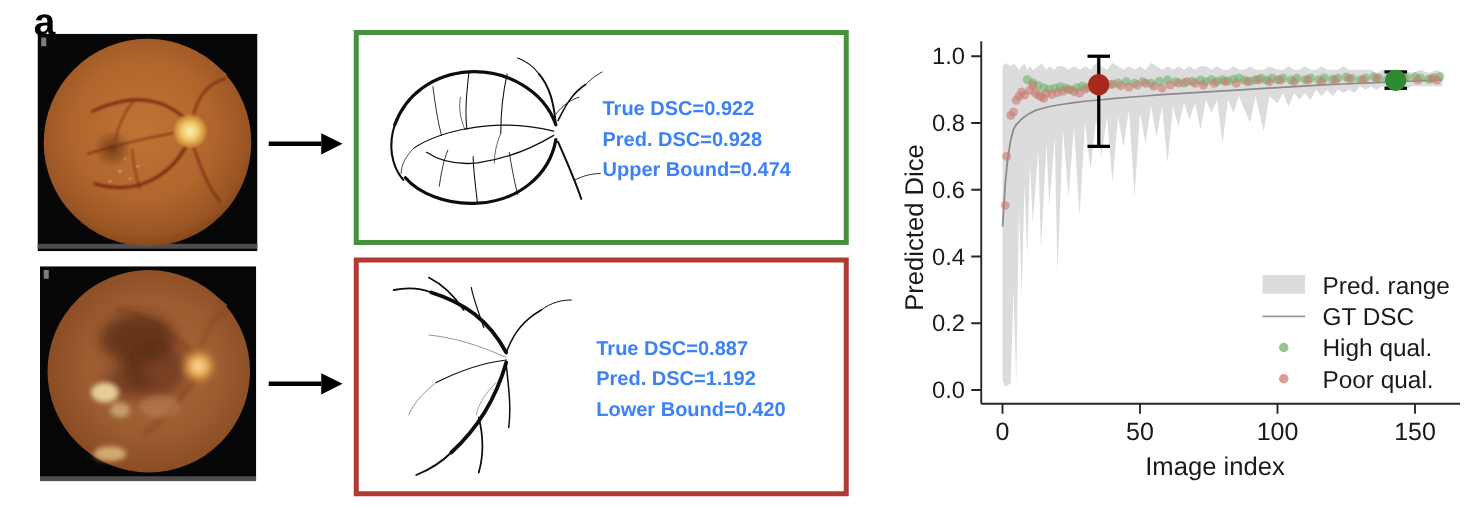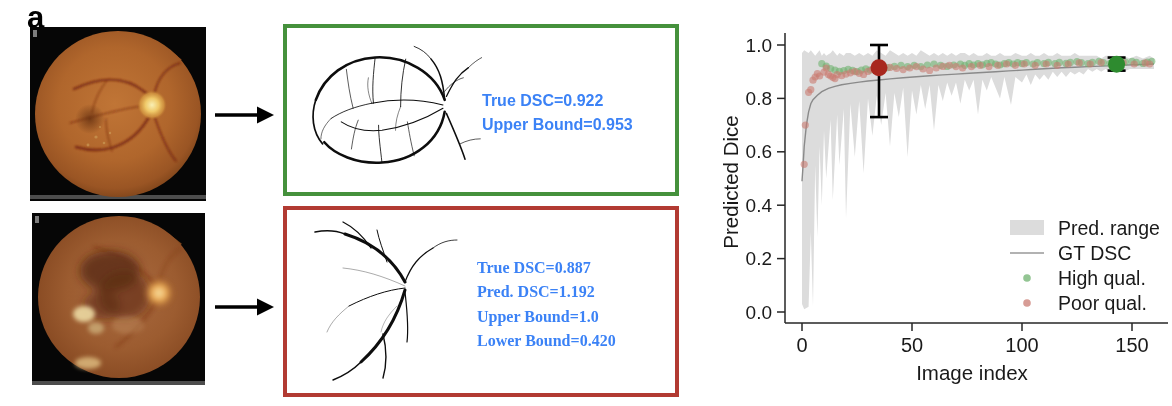--- a/index.html
+++ b/index.html
@@ -159,25 +159,26 @@
           <path d="M76,128 C78,114 80,104 84,94" stroke-width="0.8"></path>
           <path d="M186,60 C192,52 200,46 208,44" stroke-width="0.8"></path>
           <path d="M100,74 C96,64 94,54 96,44" stroke-width="0.6"></path>
           <path d="M134,78 C130,88 128,96 128,106" stroke-width="0.6"></path>
           <path d="M52,92 C44,100 40,108 40,116" stroke-width="0.7"></path>
         </g>
       </svg>
     </div>
     <div class="metrics">
       <div>True DSC=0.922</div>
-      <div>Upper Bound=0.953</div>
+      <div>Pred. DSC=0.928</div>
+      <div>Upper Bound=0.474</div>
     </div>
   </div>
 
-  <div class="result-box" id="box-poor" style="border-color: rgb(178, 58, 50); font-family: Liberation Serif, serif;">
+  <div class="result-box" id="box-poor" style="border-color: rgb(178, 58, 50);">
     <div class="vessel-wrap">
       <svg width="190" height="183" viewBox="0 0 190 183">
         <g stroke="#0d0d0d" fill="none" stroke-linecap="round">
           <path d="M118,72 C104,46 84,32 58,24" stroke-width="3"></path>
           <path d="M58,24 C48,20 38,20 28,22" stroke-width="1.5"></path>
           <path d="M84,38 C76,26 68,18 56,12" stroke-width="1.3"></path>
           <path d="M100,52 C96,40 92,30 90,20" stroke-width="1"></path>
           <path d="M118,80 C110,108 96,132 74,152" stroke-width="3"></path>
           <path d="M74,152 C66,160 56,166 46,170" stroke-width="1.5"></path>
           <path d="M96,124 C100,140 100,154 96,168" stroke-width="1.4"></path>
@@ -187,21 +188,20 @@
           <path d="M118,82 C120,100 122,116 120,132" stroke-width="1.2"></path>
           <path d="M118,76 C96,66 76,60 56,58" stroke-width="0.7" opacity="0.5"></path>
           <path d="M62,96 C52,104 44,112 40,122" stroke-width="0.7" opacity="0.5"></path>
           <path d="M110,96 C102,104 96,112 94,122" stroke-width="0.6" opacity="0.5"></path>
         </g>
       </svg>
     </div>
     <div class="metrics">
       <div>True DSC=0.887</div>
       <div>Pred. DSC=1.192</div>
-      <div>Upper Bound=1.0</div>
       <div>Lower Bound=0.420</div>
     </div>
   </div>
 
   <div id="chart-panel">
 
     <svg id="chart" width="450" height="406" viewBox="0 0 450 406">
         <path d="M80.0,53.0 L82.2,50.3 L86.6,53.0 L88.8,50.3 L91.0,53.0 L93.2,55.7 L95.4,53.0 L97.6,50.3 L99.8,55.7 L102.0,53.0 L104.2,55.7 L108.6,53.0 L110.8,50.3 L115.2,55.7 L117.4,53.0 L121.8,55.7 L124.0,53.0 L128.4,53.0 L132.8,55.7 L137.2,53.0 L141.6,55.7 L146.0,53.0 L150.4,55.7 L154.8,50.3 L159.2,53.0 L163.6,55.7 L168.0,50.3 L172.4,53.0 L176.8,55.7 L181.2,53.0 L185.6,55.7 L190.0,53.0 L194.4,55.7 L198.8,50.3 L203.2,53.0 L207.6,55.7 L212.0,53.0 L216.4,55.7 L220.8,53.0 L225.2,55.7 L229.6,53.0 L234.0,55.7 L238.4,53.0 L242.8,53.0 L247.2,55.7 L251.6,53.0 L256.0,55.7 L260.4,55.7 L264.8,53.0 L269.2,55.7 L273.6,55.7 L278.0,53.0 L282.4,55.7 L289.0,55.7 L293.4,53.0 L300.0,55.7 L304.4,55.7 L308.8,53.0 L313.2,55.7 L317.6,55.7 L322.0,53.0 L326.4,55.7 L330.8,55.7 L335.2,53.0 L339.6,55.7 L344.0,55.7 L348.4,55.7 L352.8,53.0 L357.2,55.7 L361.6,55.7 L366.0,55.7 L370.4,55.7 L374.8,55.7 L379.2,58.4 L383.6,55.7 L388.0,55.7 L394.6,58.4 L401.2,55.7 L407.8,58.4 L414.4,55.7 L421.0,58.4 L427.6,55.7 L432.0,58.4 L432.0,69.0 L427.6,69.0 L421.0,69.0 L414.4,69.0 L407.8,69.0 L401.2,71.7 L394.6,69.0 L388.0,71.7 L383.6,69.0 L379.2,71.7 L374.8,69.0 L370.4,71.7 L366.0,69.0 L361.6,74.4 L357.2,71.7 L352.8,74.4 L348.4,71.7 L344.0,77.0 L339.6,71.7 L335.2,77.0 L330.8,71.7 L326.4,79.7 L322.0,74.4 L317.6,79.7 L313.2,74.4 L308.8,85.1 L304.4,74.4 L300.0,82.4 L293.4,77.0 L289.0,105.1 L282.4,77.0 L278.0,98.4 L273.6,87.7 L269.2,77.0 L264.8,90.4 L260.4,79.7 L256.0,114.4 L251.6,79.7 L247.2,90.4 L242.8,79.7 L238.4,103.7 L234.0,82.4 L229.6,95.7 L225.2,82.4 L220.8,101.1 L216.4,85.1 L212.0,130.4 L207.6,85.1 L203.2,109.1 L198.8,85.1 L194.4,114.4 L190.0,90.4 L185.6,157.1 L181.2,87.7 L176.8,117.1 L172.4,93.1 L168.0,146.5 L163.6,93.1 L159.2,125.1 L154.8,95.7 L150.4,135.8 L146.0,98.4 L141.6,173.2 L137.2,101.1 L132.8,157.1 L128.4,103.7 L124.0,218.6 L121.8,109.1 L117.4,165.1 L115.2,114.4 L110.8,199.9 L108.6,119.8 L104.2,178.5 L102.0,130.4 L99.8,205.2 L97.6,146.5 L95.4,237.2 L93.2,165.1 L91.0,306.7 L88.8,231.9 L86.6,306.7 L82.2,309.3 L80.0,304.0 Z" fill="#dcdcdc" stroke="none"></path>
         <path d="M80.0,181.2 L81.1,165.1 L82.2,146.5 L84.4,125.1 L86.6,111.8 L88.8,103.7 L91.0,99.7 L95.4,95.2 L99.8,91.7 L106.4,88.3 L113.0,86.4 L119.6,84.8 L128.4,83.4 L137.2,82.1 L146.0,81.0 L157.0,80.0 L168.0,78.9 L181.2,77.8 L194.4,76.8 L207.6,75.7 L220.8,74.9 L234.0,74.1 L247.2,73.3 L260.4,72.5 L273.6,71.7 L286.8,70.9 L300.0,70.1 L313.2,69.3 L326.4,68.5 L339.6,67.7 L352.8,67.2 L366.0,66.6 L379.2,66.1 L392.4,65.6 L405.6,65.0 L418.8,64.5 L432.0,64.0" fill="none" stroke="#8a8a8a" stroke-width="1.4"></path>
         <circle cx="99.8" cy="63.7" r="3.6" fill="#6fb26f" fill-opacity="0.6"></circle>

